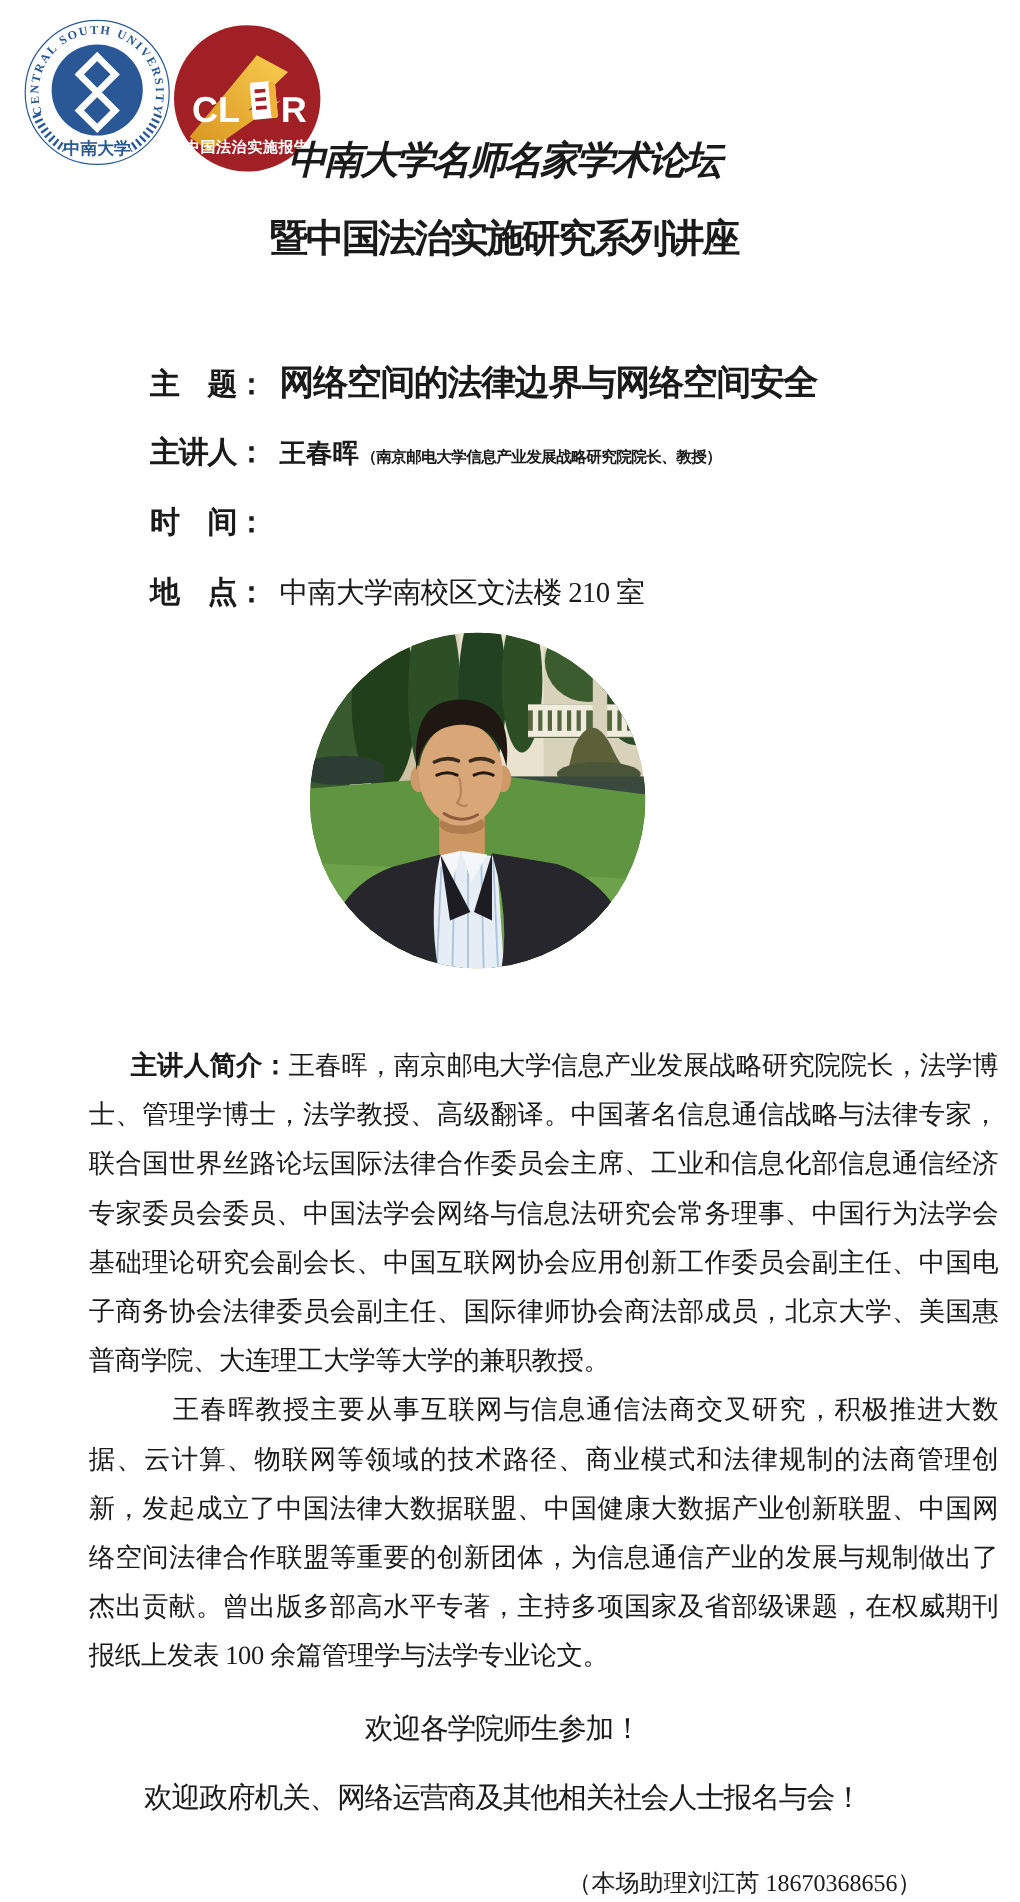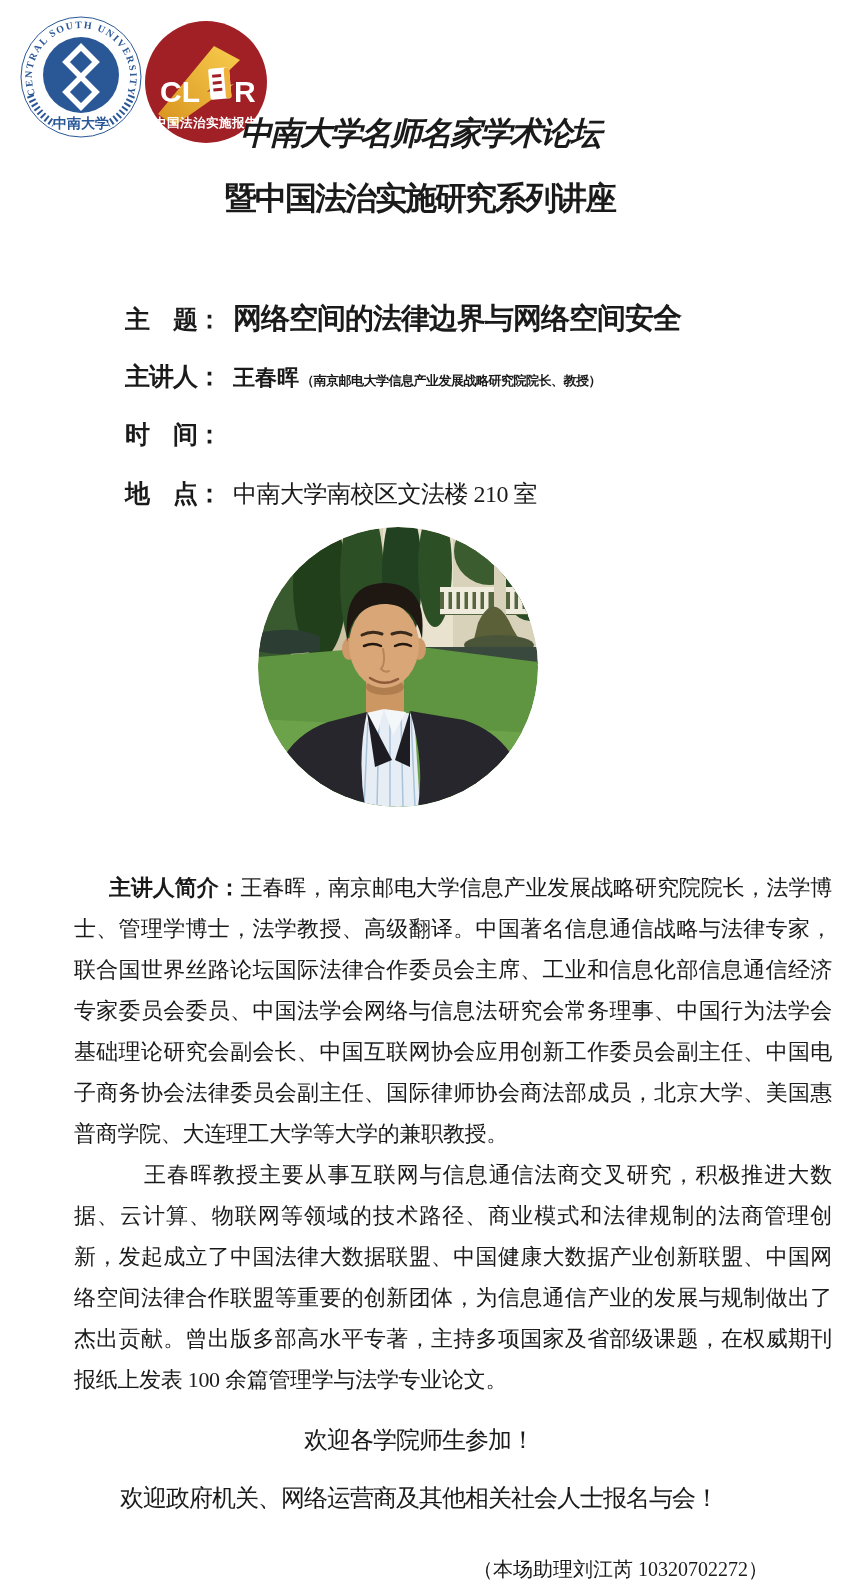--- a/index.html
+++ b/index.html
@@ -194,15 +194,15 @@
     </svg>
   </div>
 
   <div class="bio">
     <p class="p1"><span class="bio-label">主讲人简介：</span><span>王春晖，南京邮电大学信息产业发展战略研究院院长，法学博士、管理学博士，法学教授、高级翻译。中国著名信息通信战略与法律专家，联合国世界丝路论坛国际法律合作委员会主席、工业和信息化部信息通信经济专家委员会委员、中国法学会网络与信息法研究会常务理事、中国行为法学会基础理论研究会副会长、中国互联网协会应用创新工作委员会副主任、中国电子商务协会法律委员会副主任、国际律师协会商法部成员，北京大学、美国惠普商学院、大连理工大学等大学的兼职教授。</span></p>
     <p class="p2">王春晖教授主要从事互联网与信息通信法商交叉研究，积极推进大数据、云计算、物联网等领域的技术路径、商业模式和法律规制的法商管理创新，发起成立了中国法律大数据联盟、中国健康大数据产业创新联盟、中国网络空间法律合作联盟等重要的创新团体，为信息通信产业的发展与规制做出了杰出贡献。曾出版多部高水平专著，主持多项国家及省部级课题，在权威期刊报纸上发表 100 余篇管理学与法学专业论文。</p>
   </div>
 
   <div class="welcome welcome-1">欢迎各学院师生参加！</div>
   <div class="welcome welcome-2">欢迎政府机关、网络运营商及其他相关社会人士报名与会！</div>
-  <div class="assistant">（本场助理刘江芮 10320702272）</div>
+  <div class="assistant">（本场助理刘江芮 18670368656）</div>
 
 </div>
 
 </body></html>

